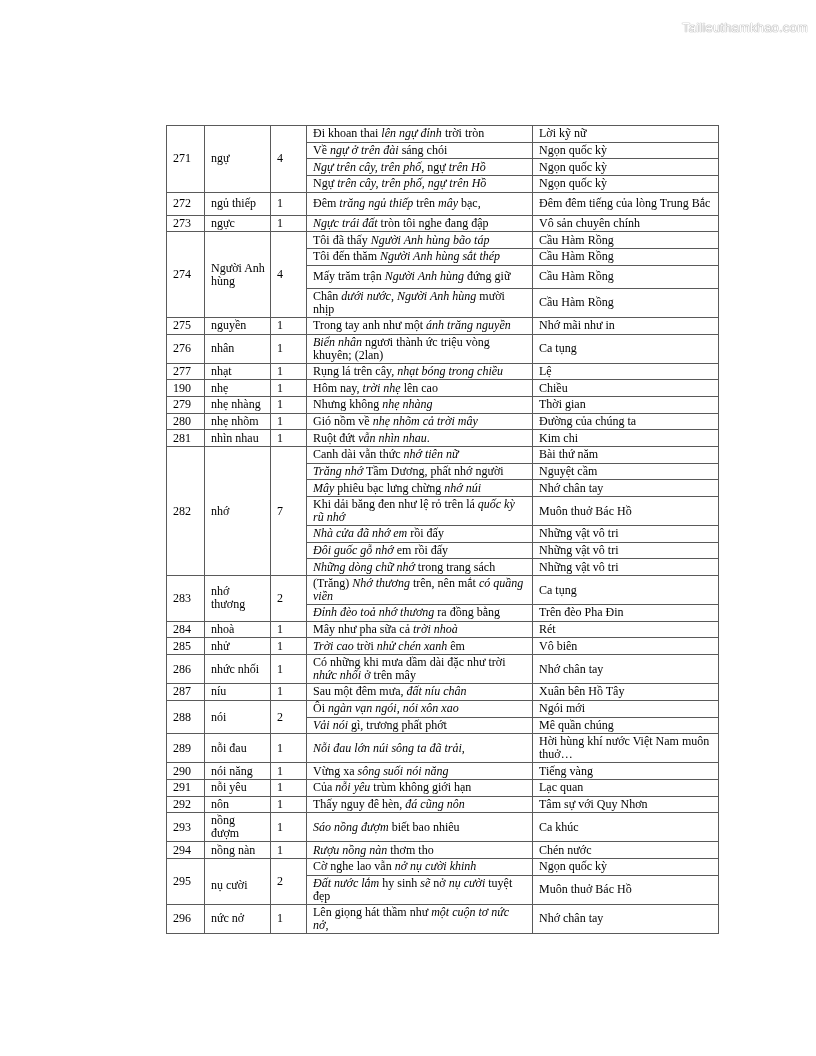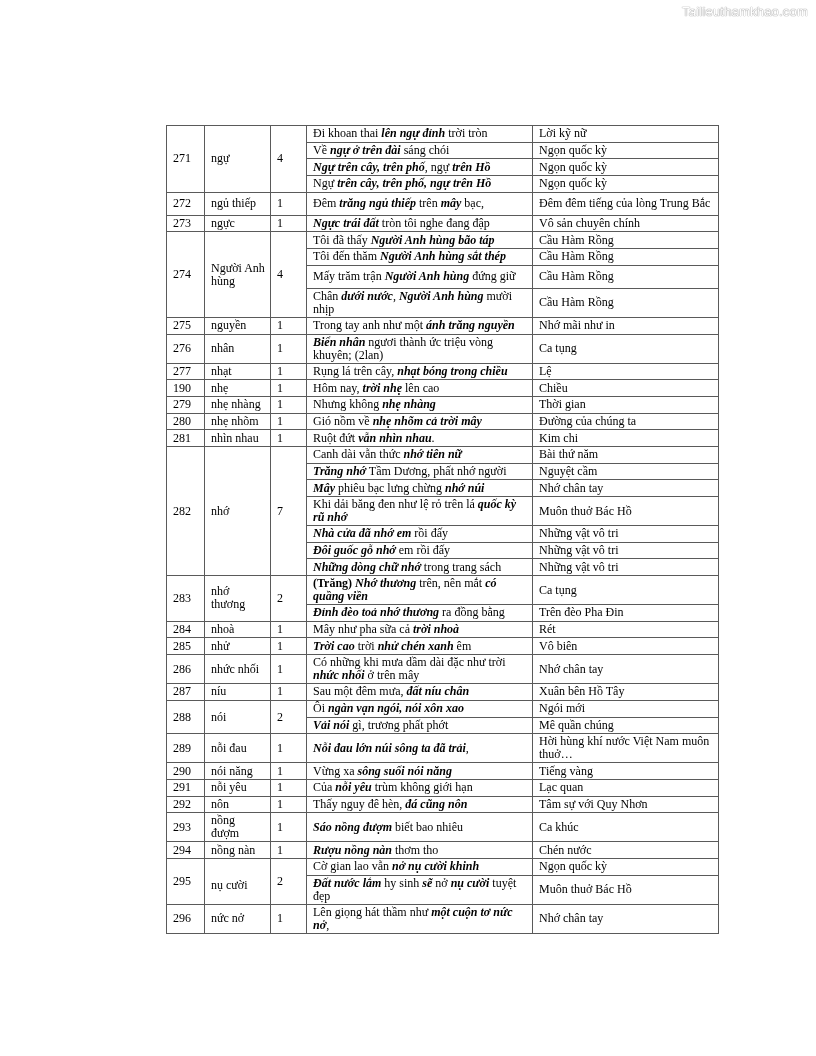--- a/index.html
+++ b/index.html
@@ -1,31 +1,31 @@
 <!DOCTYPE html>
 <html><head>
   <meta charset="utf-8">
   <style>
     html, body { margin: 0; padding: 0; background: #ffffff; }
     body { width: 816px; height: 1056px; position: relative; overflow: hidden;
            font-family: "Liberation Serif", serif; color: #000; }
-    .watermark { position: absolute; top: 4px; right: 8px; font-family: "Liberation Sans", sans-serif;
+    .watermark { position: absolute; top: 20px; right: 8px; font-family: "Liberation Sans", sans-serif;
                  font-size: 13px; color: #ffffff; letter-spacing: 0.2px;
                  text-shadow: 0 0 1px #8a8a8a, 0 0 1px #8a8a8a; }
     table.vocab { position: absolute; left: 166px; top: 125px; width: 552px;
                   border-collapse: collapse; table-layout: fixed; font-size: 12px; line-height: 13px; }
     table.vocab td { border: 1px solid #5a5a5a; padding: 1px 5px 1px 6px; vertical-align: middle;
                      box-sizing: border-box; }
     col.c-no { width: 38px; } col.c-word { width: 66px; } col.c-count { width: 36px; }
     col.c-verse { width: 226px; } col.c-source { width: 186px; }
     td.no, td.word, td.count { border-color: #3a3a3a; }
     td.verse, td.source { height: 16.7px; }
     td.verse.two, td.source.two { height: 23px; }
-    b.bi { font-weight: bold; font-style: italic; }
-    b.bo { font-weight: bold; font-style: normal; }
+    b.bi { font-weight: normal; font-style: italic; }
+    b.bo { font-weight: normal; font-style: normal; }
     td.source { border-left: 2px solid #9a9a9a; }
     td.word.low { padding-top: 10px; }
   </style>
 </head>
 <body>
 
 <div class="watermark">Tailieuthamkhao.com</div>
 
 <table class="vocab">
   <colgroup>
@@ -257,21 +257,21 @@
         <td class="no">294</td>
         <td class="word">nồng nàn</td>
         <td class="count">1</td>
         <td class="verse"><b class="bi">Rượu nồng nàn</b><span> thơm tho</span></td>
         <td class="source">Chén nước</td>
       </tr>
       <tr>
         <td class="no" rowspan="2">295</td>
         <td class="word low" rowspan="2">nụ cười</td>
         <td class="count" rowspan="2">2</td>
-        <td class="verse"><span>Cờ gian lao vẫn </span><b class="bi">nở nụ cười khinh</b></td>
+        <td class="verse"><span>Cờ nghe lao vẫn </span><b class="bi">nở nụ cười khinh</b></td>
         <td class="source">Ngọn quốc kỳ</td>
       </tr>
       <tr>
         <td class="verse two"><b class="bi">Đất nước lắm</b><span> hy sinh </span><b class="bi">sẽ</b><span> nở </span><b class="bi">nụ cười</b><span> tuyệt đẹp</span></td>
         <td class="source two">Muôn thuở Bác Hồ</td>
       </tr>
       <tr>
         <td class="no">296</td>
         <td class="word">nức nở</td>
         <td class="count">1</td>

